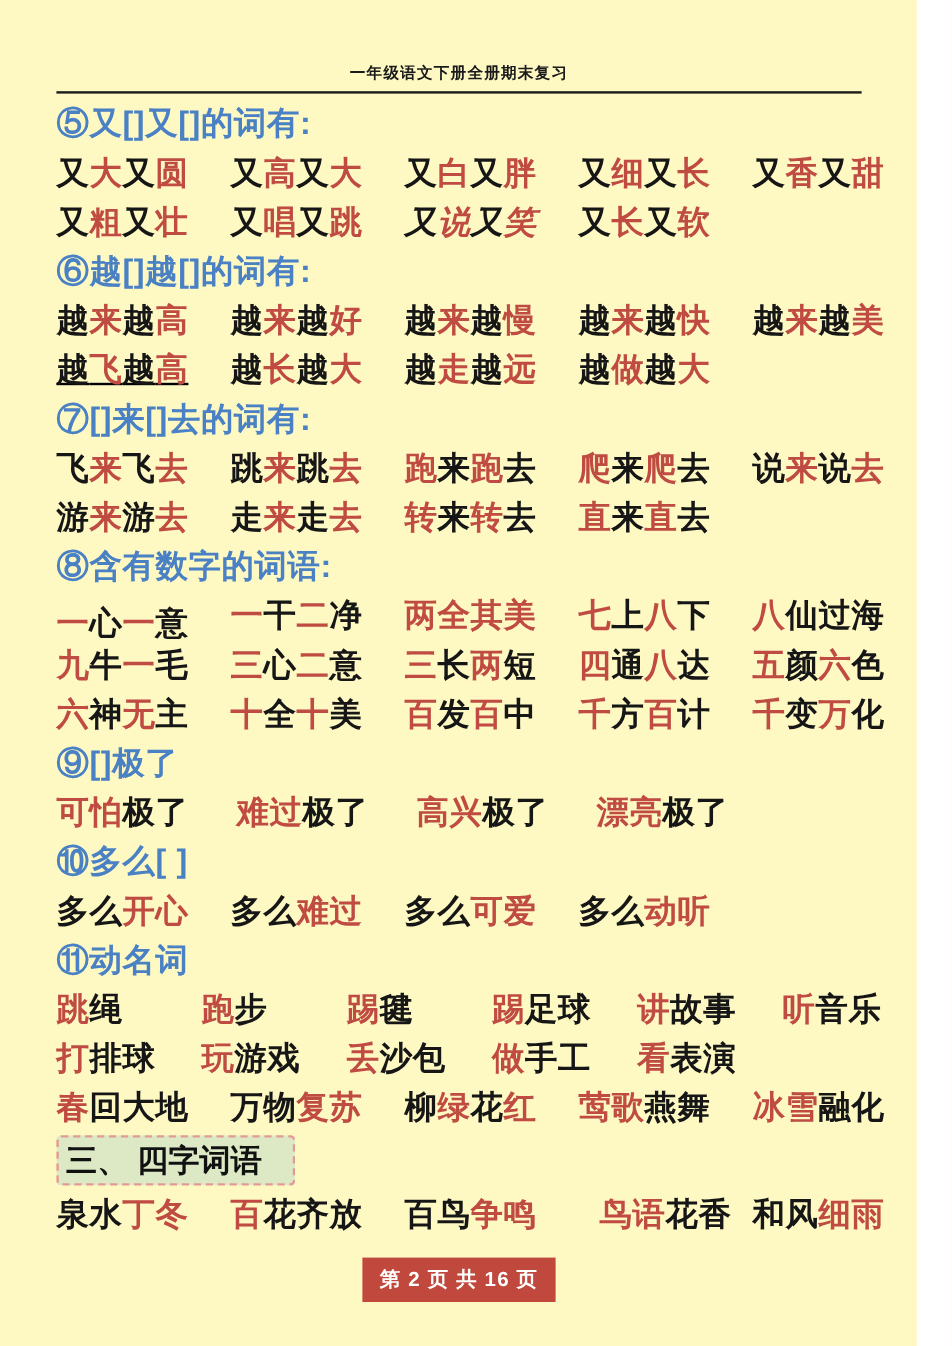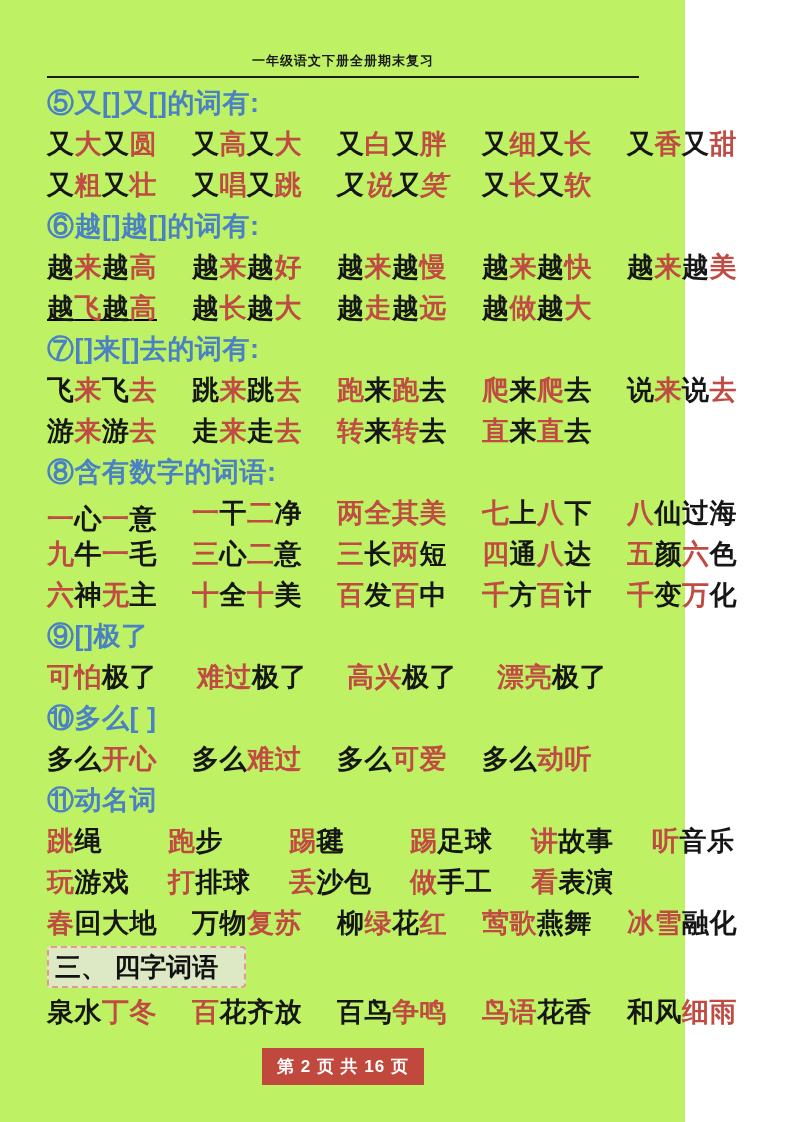--- a/index.html
+++ b/index.html
@@ -4,23 +4,23 @@
 <style>
   * { margin: 0; padding: 0; box-sizing: border-box; }
   html, body { background: #ffffff; }
   body {
     width: 793px; height: 1122px;
     font-family: "Liberation Sans", sans-serif;
     overflow: hidden;
     position: relative;
   }
   .page {
-    width: 685px; height: 1122px;
+    width: 764px; height: 1122px;
     padding: 52px 46px 0 47px;
-    background: #bef264;
+    background: #fef9c3;
   }
   .doc-title {
     text-align: center;
     font-size: 13px;
     font-weight: 700;
     color: #1a1a1a;
     letter-spacing: 1px;
   }
   .header-rule {
     margin-top: 6px;
@@ -167,41 +167,41 @@
       <div class="line heading blue">⑪动名词</div>
       <div class="line row">
         <span class="word" style="width: 121px;"><span class="red">跳</span><span class="blk">绳</span></span>
         <span class="word" style="width: 121px;"><span class="red">跑</span><span class="blk">步</span></span>
         <span class="word" style="width: 121px;"><span class="red">踢</span><span class="blk">毽</span></span>
         <span class="word" style="width: 121px;"><span class="red">踢</span><span class="blk">足球</span></span>
         <span class="word" style="width: 121px;"><span class="red">讲</span><span class="blk">故事</span></span>
         <span class="word" style="width: 121px;"><span class="red">听</span><span class="blk">音乐</span></span>
       </div>
       <div class="line row">
+        <span class="word" style="width: 121px;"><span class="red">打</span><span class="blk">排球</span></span>
         <span class="word" style="width: 121px;"><span class="red">玩</span><span class="blk">游戏</span></span>
-        <span class="word" style="width: 121px;"><span class="red">打</span><span class="blk">排球</span></span>
         <span class="word" style="width: 121px;"><span class="red">丢</span><span class="blk">沙包</span></span>
         <span class="word" style="width: 121px;"><span class="red">做</span><span class="blk">手工</span></span>
         <span class="word" style="width: 121px;"><span class="red">看</span><span class="blk">表演</span></span>
       </div>
       <div class="line row">
         <span class="word" style="width: 145px;"><span class="red">春</span><span class="blk">回大地</span></span>
         <span class="word" style="width: 145px;"><span class="blk">万物</span><span class="red">复苏</span></span>
         <span class="word" style="width: 145px;"><span class="blk">柳</span><span class="red">绿</span><span class="blk">花</span><span class="red">红</span></span>
         <span class="word" style="width: 145px;"><span class="red">莺歌</span><span class="blk">燕舞</span></span>
         <span class="word" style="width: 145px;"><span class="red">冰雪</span><span class="blk">融化</span></span>
       </div>
       <div class="line green-line">
         <span class="green-box">三、 四字词语</span>
       </div>
       <div class="line row">
         <span class="word" style="width: 145px;"><span class="blk">泉水</span><span class="red">丁冬</span></span>
         <span class="word" style="width: 145px;"><span class="red">百</span><span class="blk">花齐放</span></span>
         <span class="word" style="width: 145px;"><span class="blk">百鸟</span><span class="red">争鸣</span></span>
-        <span class="word" style="width: 145px;"><span class="red">鸟语</span><span class="blk">花香</span></span>
+        <span class="word" style="width: 145px; text-align: center;"><span class="red">鸟语</span><span class="blk">花香</span></span>
         <span class="word" style="width: 145px;"><span class="blk">和风</span><span class="red">细雨</span></span>
       </div>
     </main>
 
   <div class="footer">
     <span class="footer-badge">第 2 页 共 16 页</span>
   </div>
 </div>
 
 </body></html>

